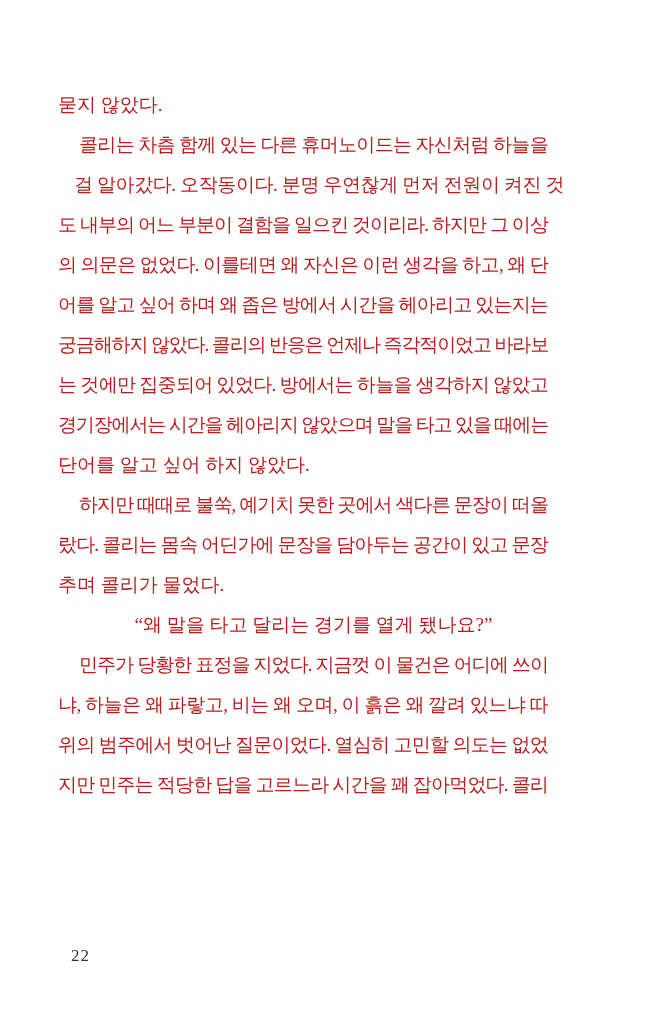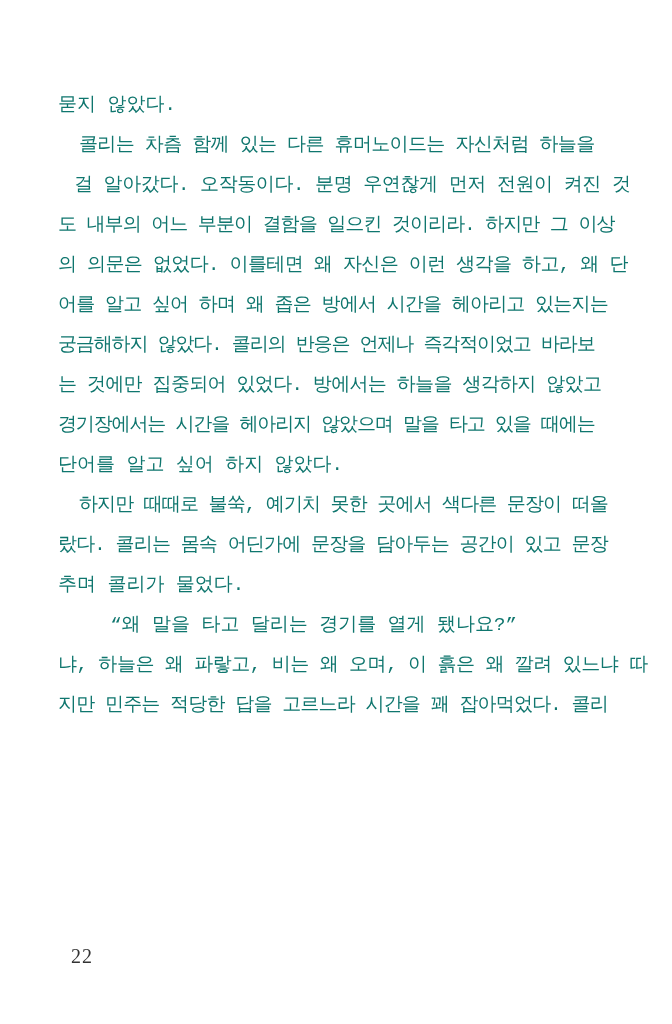--- a/index.html
+++ b/index.html
@@ -13,43 +13,42 @@
     width: 672px;
     height: 1024px;
     background: #ffffff;
     overflow: hidden;
   }
   .text-block {
     position: absolute;
     left: 58px;
     top: 85px;
     width: 490px;
-    color: #0f766e;
-    font-family: Liberation Mono, monospace;
+    color: #b91c1c;
   }
   .line {
     height: 40px;
     line-height: 40px;
     font-size: 19px;
     white-space: nowrap;
     overflow: visible;
   }
   .line.indent {
     padding-left: 21px;
     text-align: center;
   }
   .line span {
     display: inline-block;
     white-space: nowrap;
   }
   .page-number {
     position: absolute;
     left: 71px;
     top: 944px;
-    font-size: 20px;
+    font-size: 17px;
     line-height: 24px;
     color: #333333;
     letter-spacing: 1px;
   }
 </style>
 </head>
 <body>
 
 <div class="page">
   <div class="text-block">
@@ -60,17 +59,19 @@
     <div class="line fit"><span style="letter-spacing: -0.638889px;">의 의문은 없었다. 이를테면 왜 자신은 이런 생각을 하고, 왜 단</span></div>
     <div class="line fit"><span style="letter-spacing: -0.816176px;">어를 알고 싶어 하며 왜 좁은 방에서 시간을 헤아리고 있는지는</span></div>
     <div class="line fit"><span style="letter-spacing: -1.12879px;">궁금해하지 않았다. 콜리의 반응은 언제나 즉각적이었고 바라보</span></div>
     <div class="line fit"><span style="letter-spacing: -0.69697px;">는 것에만 집중되어 있었다. 방에서는 하늘을 생각하지 않았고</span></div>
     <div class="line fit"><span style="letter-spacing: -1.12879px;">경기장에서는 시간을 헤아리지 않았으며 말을 타고 있을 때에는</span></div>
     <div class="line"><span>단어를 알고 싶어 하지 않았다.</span></div>
     <div class="line indent fit"><span style="letter-spacing: -0.901515px;">하지만 때때로 불쑥, 예기치 못한 곳에서 색다른 문장이 떠올</span></div>
     <div class="line fit"><span style="letter-spacing: -0.816176px;">랐다. 콜리는 몸속 어딘가에 문장을 담아두는 공간이 있고 문장</span></div>
     <div class="line"><span>추며 콜리가 물었다.</span></div>
     <div class="line indent"><span>“왜 말을 타고 달리는 경기를 열게 됐나요?”</span></div>
+    <div class="line indent fit"><span style="letter-spacing: -0.901515px;">민주가 당황한 표정을 지었다. 지금껏 이 물건은 어디에 쓰이</span></div>
     <div class="line fit"><span style="letter-spacing: -0.480263px;">냐, 하늘은 왜 파랗고, 비는 왜 오며, 이 흙은 왜 깔려 있느냐 따</span></div>
+    <div class="line fit"><span style="letter-spacing: -0.69697px;">위의 범주에서 벗어난 질문이었다. 열심히 고민할 의도는 없었</span></div>
     <div class="line fit"><span style="letter-spacing: -0.816176px;">지만 민주는 적당한 답을 고르느라 시간을 꽤 잡아먹었다. 콜리</span></div>
   </div>
   <div class="page-number">22</div>
 </div>
 
 </body></html>

